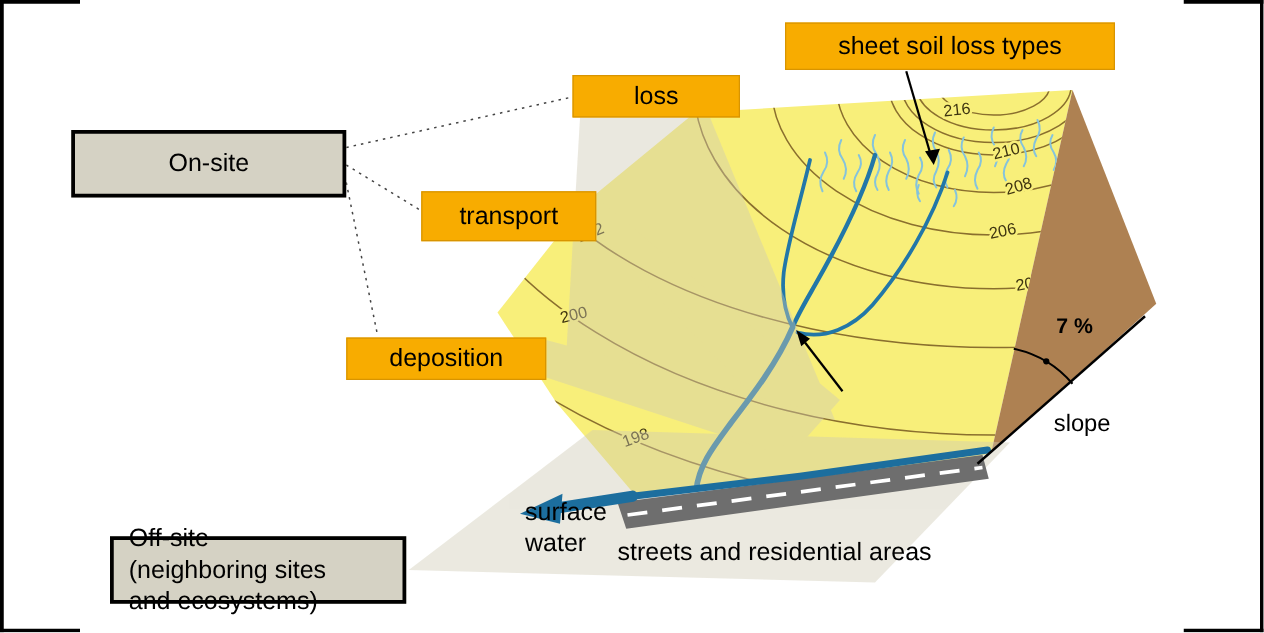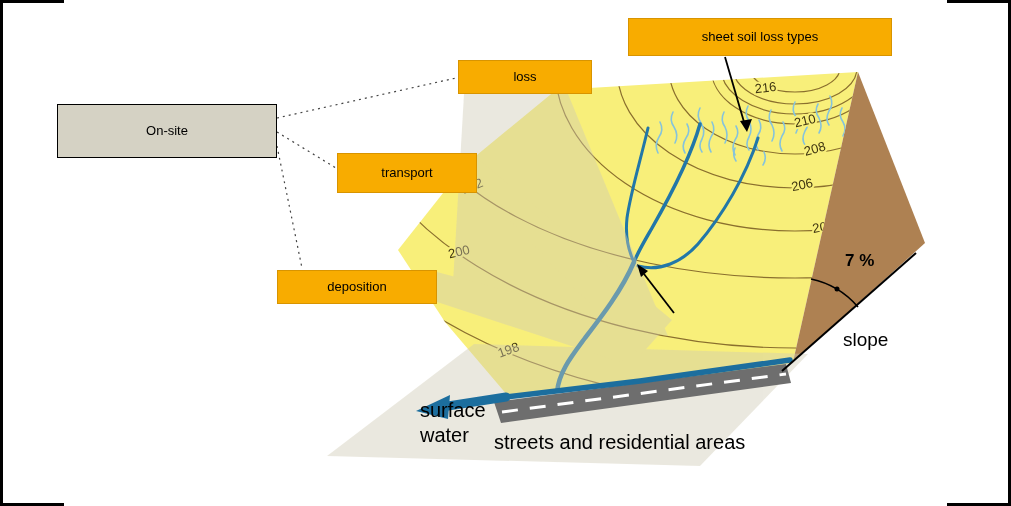--- a/index.html
+++ b/index.html
@@ -3,24 +3,24 @@
 <meta charset="utf-8">
 <style>
   html,body{margin:0;padding:0;background:#fff;}
   .stage{
     position:relative;width:1011px;height:506px;background:#ffffff;
     font-family:"Liberation Sans", sans-serif;color:#000;overflow:hidden;
   }
   .stage svg{position:absolute;left:0;top:0;}
   .box{
     position:absolute;display:flex;align-items:center;justify-content:center;
-    font-size:13px;line-height:1.25;text-align:center;box-sizing:border-box;
+    font-size:20px;line-height:1.25;text-align:center;box-sizing:border-box;
   }
   .box.orange{background:#F8AC00;border:1px solid #D89400;}
-  .box.gray{background:#D5D2C4;border:1px solid #000000;}
+  .box.gray{background:#D5D2C4;border:3px solid #000000;}
   .box.left{justify-content:flex-start;text-align:left;padding-left:12px;}
   .plain{position:absolute;font-size:20px;line-height:1.25;}
   .bold{font-weight:bold;font-size:17px;}
   .edge{position:absolute;background:#000;}
   .contour-label{
     font-size:13px;fill:#3E3410;text-anchor:middle;
     paint-order:stroke;stroke:#F8EF7A;stroke-width:4px;stroke-linejoin:round;
   }
 </style>
 </head>
@@ -136,20 +136,23 @@
 
   <div class="box orange" style="left:458px;top:60px;width:134px;height:34px;">loss</div>
 
   <div class="box gray" style="left:57px;top:104px;width:220px;height:54px;">On-site</div>
 
   <div class="box orange" style="left:337px;top:153px;width:140px;height:40px;">transport</div>
 
   <div class="box orange" style="left:277px;top:270px;width:160px;height:34px;">deposition</div>
 
 
+  <div class="box gray left" style="left:88px;top:429px;width:237px;height:54px;">
+    <div style="width:180px;">Off-site (neighboring sites and ecosystems)</div>
+  </div>
 
   <div class="plain bold" style="left:845px;top:250px;">7 %</div>
 
   <div class="plain" style="left:843px;top:328px;font-size:19px;">slope</div>
 
   <div class="plain" style="left:420px;top:398px;width:75px;">surface water</div>
 
   <div class="plain" style="left:494px;top:430px;white-space:nowrap;">streets and residential areas</div>
 
   <div class="edge" style="left:0;top:0;width:3px;height:506px;"></div>

